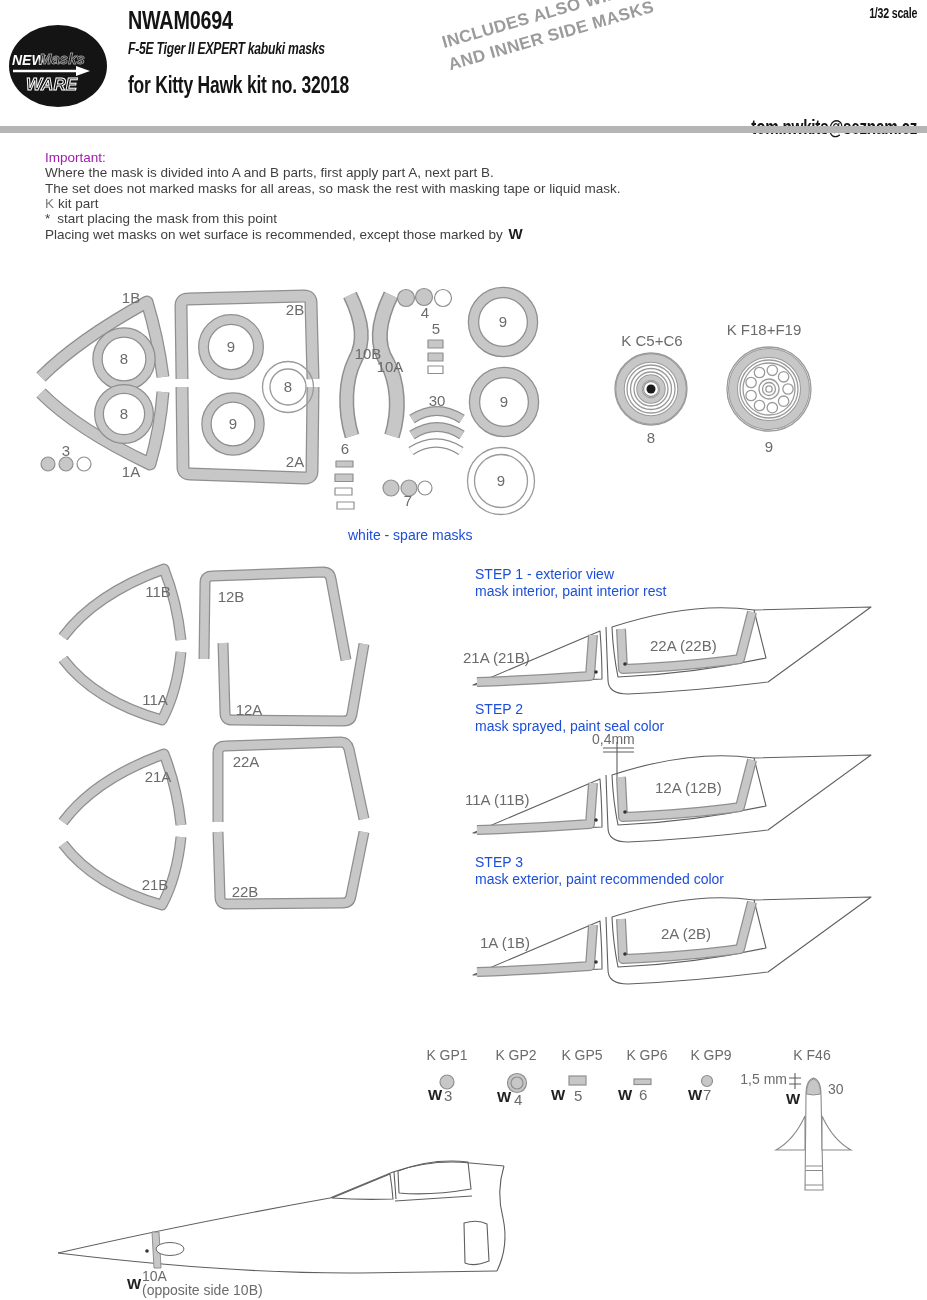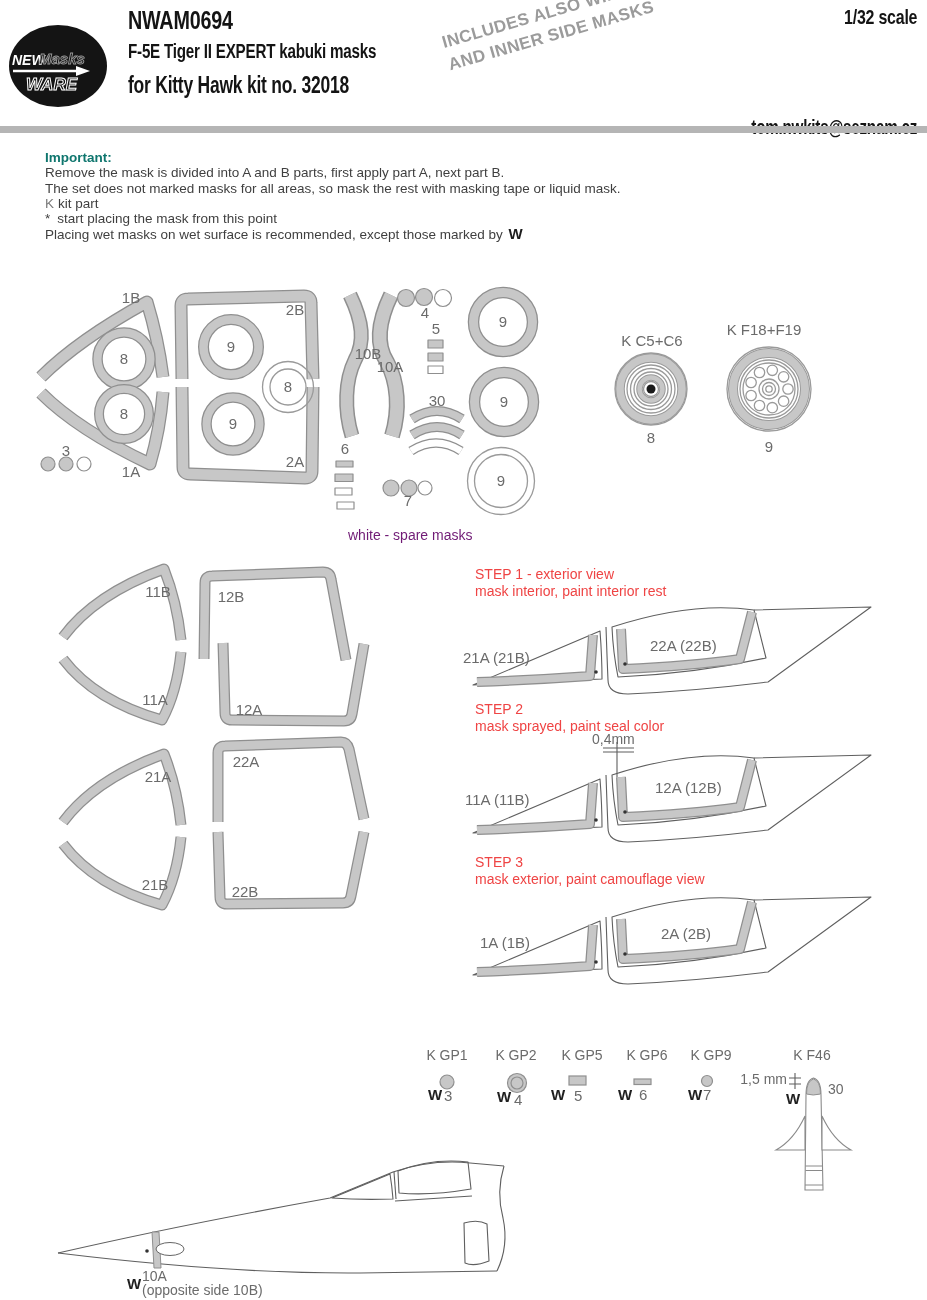--- a/index.html
+++ b/index.html
@@ -5,38 +5,38 @@
   html,body{margin:0;padding:0;background:#e8e8e8;}
   #page{position:relative;width:927px;height:1300px;background:#ffffff;margin:0 auto;
         font-family:"Liberation Sans",sans-serif;overflow:hidden;}
   .abs{position:absolute;}
   
   .cond{font-family:"Liberation Sans",sans-serif;font-weight:bold;color:#141414;
         display:inline-block;transform:scaleX(0.76);transform-origin:0 0;white-space:nowrap;
         letter-spacing:-0.3px;}
   .cond-r{transform-origin:100% 0;}
   #code{left:128px;top:5px;font-size:26px;}
-  #title1{left:128px;top:40px;font-size:20px;}
+  #title1{left:128px;top:40px;font-size:16px;font-style:italic;}
   #title2{left:128px;top:72px;font-size:23px;}
   #url{left:128px;top:104px;font-size:20px;}
-  #scale{right:10px;top:5px;font-size:21px;text-align:right;}
+  #scale{right:10px;top:5px;font-size:14px;text-align:right;}
   #email{right:10px;top:116px;font-size:20px;text-align:left;}
   #rotnote{left:452px;top:30px;width:310px;transform:rotate(-16deg);transform-origin:0 100%;
            color:#9b9b9b;font-weight:bold;font-size:17px;line-height:23px;letter-spacing:0.4px;
            white-space:nowrap;}
   #divider{left:0;top:126px;width:927px;height:7px;background:#b5b5b5;}
   
   #instructions{left:45px;top:150px;font-size:13.5px;line-height:15.3px;color:#3f3f3f;}
-  #instructions .h{font-weight:bold;color:#0f766e;}
+  #instructions .h{font-weight:normal;color:#a21caf;}
   .ksym{color:#7a7a7a;margin-right:4px;}
   .starsym{margin-right:7px;}
   .wmark{font-weight:800;color:#1d1d1d;font-size:15px;margin-left:2px;}
   
-  .stephead{font-size:14px;line-height:16.5px;color:#ef4444;}
-  #caption{left:348px;top:527px;font-size:14px;color:#701a75;}
+  .stephead{font-size:14px;line-height:16.5px;color:#1d4ed8;}
+  #caption{left:348px;top:527px;font-size:14px;color:#1d4ed8;}
   
   text{font-family:"Liberation Sans",sans-serif;}
   .dl{font-size:15px;fill:#6b6b6b;}
   .dls{font-size:14px;fill:#6b6b6b;}
   .ctr{text-anchor:middle;}
   .enda{text-anchor:end;}
   .wsvg{font-size:15px;font-weight:800;fill:#202020;}
   .oln{fill:none;stroke:#5f5f5f;stroke-width:1.1;stroke-linejoin:round;}
   .thin{fill:none;stroke:#9a9a9a;stroke-width:1.3;}
   .gfill{fill:#c7c7c7;stroke:#8f8f8f;stroke-width:1.2;}
@@ -64,40 +64,40 @@
 
   <div class="abs" id="rotnote">
     <div>INCLUDES ALSO WINDOWS SEAL</div>
     <div>AND INNER SIDE MASKS</div>
   </div>
 
   <div class="abs" id="divider"></div>
 
   <div class="abs" id="instructions">
     <div class="h">Important:</div>
-    <div>Remove the mask is divided into A and B parts, first apply part A, next part B.</div>
+    <div>Where the mask is divided into A and B parts, first apply part A, next part B.</div>
     <div>The set does not marked masks for all areas, so mask the rest with masking tape or liquid mask.</div>
     <div><span class="ksym">K</span><span>kit part</span></div>
     <div><span class="starsym">*</span><span>start placing the mask from this point</span></div>
     <div><span>Placing wet masks on wet surface is recommended, except those marked by </span><span class="wmark">W</span></div>
   </div>
 
   <div class="abs" id="caption">white - spare masks</div>
 
   <div class="abs stephead" style="left:475px;top:566px;">
     <div>STEP 1 - exterior view</div>
     <div>mask interior, paint interior rest</div>
   </div>
   <div class="abs stephead" style="left:475px;top:701px;">
     <div>STEP 2</div>
     <div>mask sprayed, paint seal color</div>
   </div>
   <div class="abs stephead" style="left:475px;top:854px;">
     <div>STEP 3</div>
-    <div>mask exterior, paint camouflage view</div>
+    <div>mask exterior, paint recommended color</div>
   </div>
 
   <svg class="abs" style="left:0;top:0;" width="927" height="1300" viewBox="0 0 927 1300">
     <defs>
       <path id="p1b" d="M 41 377 Q 78 340 147 302 Q 158 338 163 377"></path>
       <path id="p1a" d="M 41 393 Q 78 430 150 464 Q 160 430 163 392"></path>
       <path id="p2b" d="M 182 379 L 181 306 Q 181 299 188 299 L 304 296 Q 311 296 311 303 L 313 379"></path>
       <path id="p2a" d="M 182 387 L 183 467 Q 183 474 190 474 L 305 478 Q 312 478 312 471 L 313 387"></path>
       <path id="p10b" d="M 350 295 C 363 322 365 342 355 360 C 345 380 344 410 352 436"></path>
       <path id="p10a" d="M 391 295 C 378 322 376 345 387 362 C 398 382 400 410 392 436"></path>

